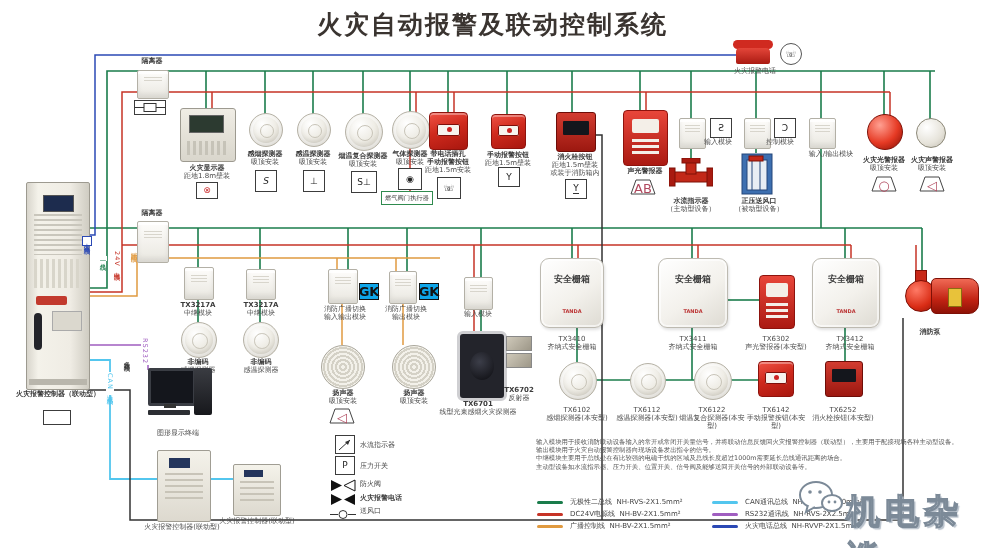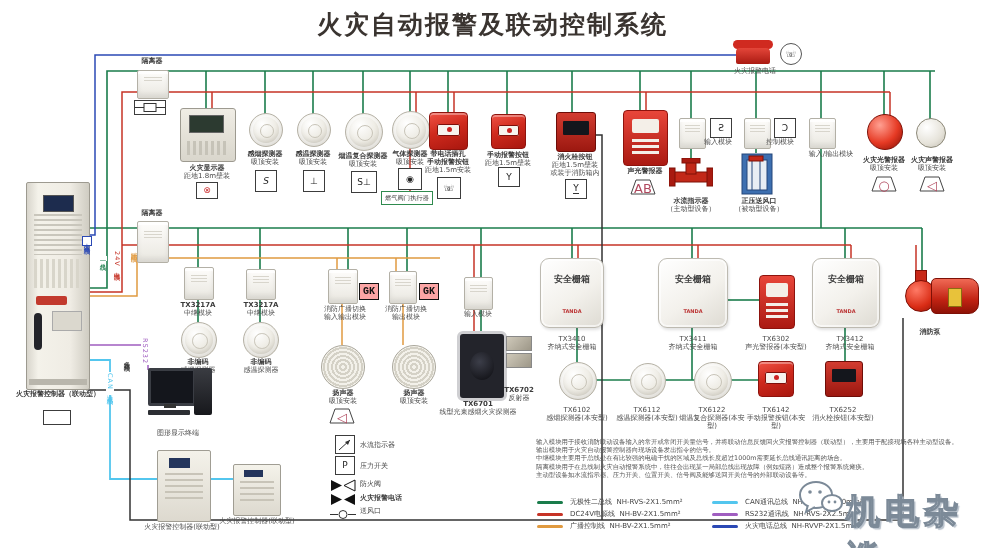--- a/index.html
+++ b/index.html
@@ -43,22 +43,22 @@
        background:linear-gradient(145deg,#ffffff 0%,#f3f1ec 55%,#dddad2 100%);
        box-shadow:inset 0 0 0 2px rgba(255,255,255,.6),1px 2px 3px rgba(0,0,0,.12);
        text-align:center;font-size:9px;font-weight:bold;color:#3a3a3a;padding-top:14px;box-sizing:border-box;}
   .safety i{display:block;font-style:normal;font-size:5px;color:#b33;margin-top:22px;}
   .symbox{position:absolute;border:1px solid #3c3c3c;background:#fff;display:flex;align-items:center;
        justify-content:center;font-size:9px;color:#222;line-height:1;}
   .trap{position:absolute;}
   .trap span{position:absolute;left:0;right:0;top:3px;text-align:center;font-size:13px;color:#b0485e;}
   .greenbox{position:absolute;border:1px solid #2f8a4e;background:#fff;font-size:6.3px;color:#444;
        text-align:center;line-height:11px;}
-  .gk{position:absolute;border:1.5px solid #111;background:#fca5a5;font-weight:bold;font-size:10px;
-       display:flex;align-items:center;justify-content:center;color:#111;font-family:Liberation Mono, monospace;}
+  .gk{position:absolute;border:1.5px solid #111;background:#0ea5e9;font-weight:bold;font-size:13px;
+       display:flex;align-items:center;justify-content:center;color:#111;}
   
   .cabinet{position:absolute;background:linear-gradient(90deg,#d8d5cc,#f4f2ea 18%,#efece4 70%,#cfccc2);
        border:1px solid #9d9a90;border-radius:2px;}
   .cabinet .scr{position:absolute;left:26%;top:6%;width:46%;height:7%;background:#1d2c4e;border:1px solid #555;}
   .cabinet .keys{position:absolute;left:12%;top:15%;width:76%;height:20%;
        background:repeating-linear-gradient(#c9c6bc 0 2px,transparent 2px 5px);}
   .cabinet .zones{position:absolute;left:12%;top:37%;width:76%;height:14%;
        background:repeating-linear-gradient(90deg,#d8d5ca 0 3px,transparent 3px 6px);}
   .cabinet .redbar{position:absolute;left:14%;top:55%;width:50%;height:4%;background:#c23a2e;border-radius:2px;}
   .cabinet .pad{position:absolute;left:40%;top:62%;width:46%;height:9%;background:#dbd8ce;border:1px solid #aaa;}
@@ -566,21 +566,20 @@
         <line x1="0" y1="5.5" x2="8" y2="5.5" stroke="#333"></line>
         <circle cx="13" cy="5.5" r="4" fill="#fff" stroke="#333"></circle>
         <line x1="18" y1="5.5" x2="26" y2="5.5" stroke="#333"></line>
       </svg></div>
   <div class="wl-item" style="left:360px;top:506px">送风口</div>
 
   <div class="notes" style="left:536px;top:438px;width:446px">
     <div>输入模块用于接收消防联动设备输入的常开或常闭开关量信号，并将联动信息反馈回火灾报警控制器（联动型），主要用于配接现场各种主动型设备。</div>
     <div>输出模块用于火灾自动报警控制器向现场设备发出指令的信号。</div>
     <div>中继模块主要用于总线处在有比较强的电磁干扰的区域及总线长度超过1000m需要延长总线通讯距离的场合。</div>
-    <div>隔离模块用于在总线制火灾自动报警系统中，往往会出现某一局部总线出现故障（例如短路）造成整个报警系统瘫痪。</div>
     <div>主动型设备如水流指示器、压力开关、位置开关、信号阀及能够送回开关信号的外部联动设备等。</div>
   </div>
 
   <div class="wl-sw" style="left:537px;top:501px;background:#1a7c4b"></div>
   <div class="wl-item" style="left:570px;top:497px">
     <span>无极性二总线</span>&nbsp;&nbsp;<span>NH-RVS-2X1.5mm²</span></div>
   <div class="wl-sw" style="left:537px;top:513px;background:#c63326"></div>
   <div class="wl-item" style="left:570px;top:509px">
     <span>DC24V电源线</span>&nbsp;&nbsp;<span>NH-BV-2X1.5mm²</span></div>
   <div class="wl-sw" style="left:537px;top:525px;background:#e09a40"></div>

